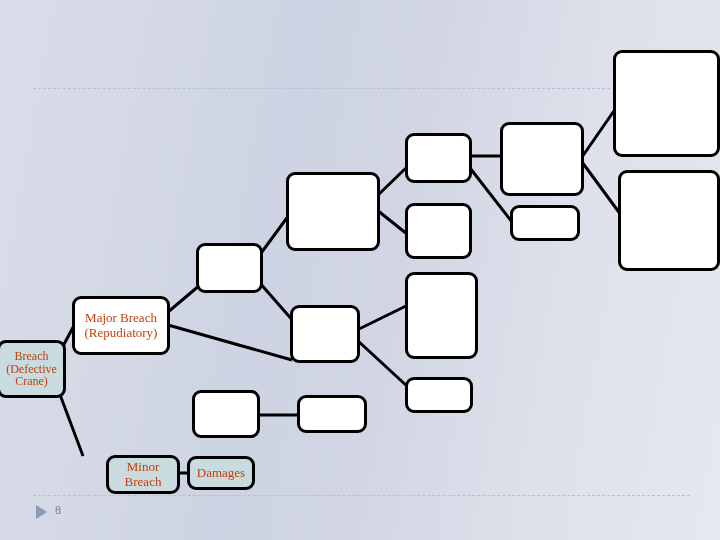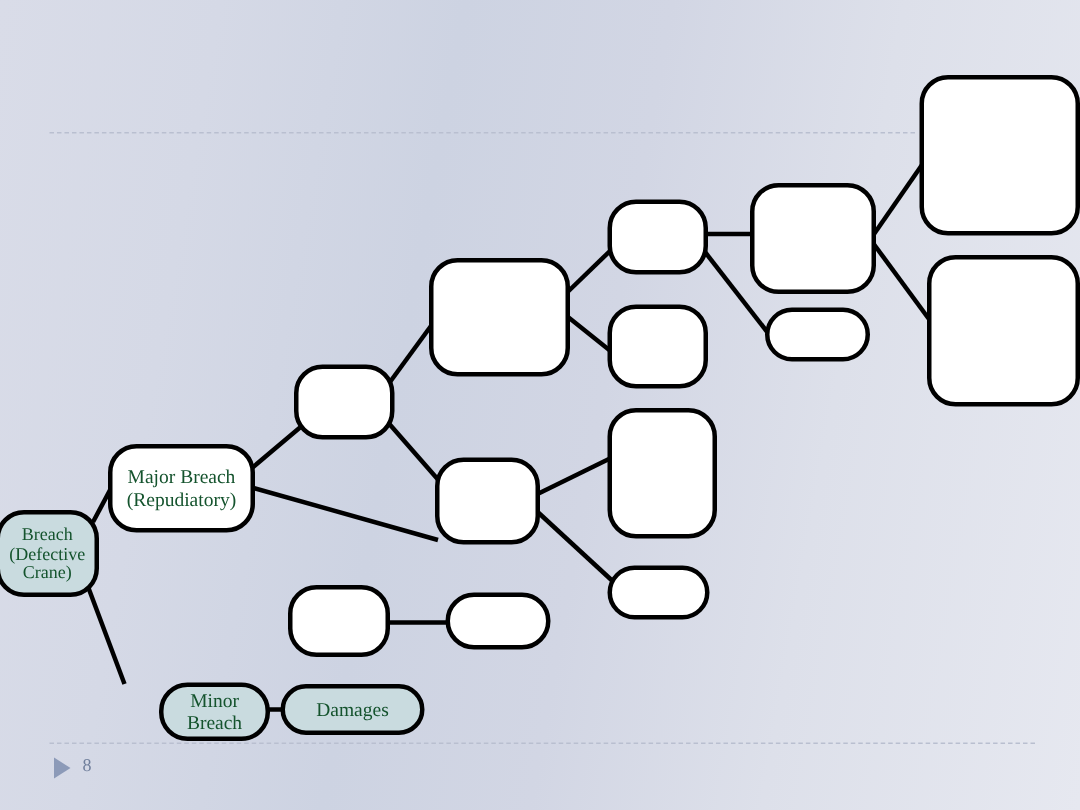--- a/index.html
+++ b/index.html
@@ -27,29 +27,29 @@
   }
   .rule {
     position: absolute;
     height: 0;
     border-top: 1px dashed #b9bfd0;
   }
   .node {
     position: absolute;
     box-sizing: border-box;
     border: 3px solid #000000;
-    border-radius: 19px;
+    border-radius: 9px;
     background: #ffffff;
     display: flex;
     align-items: center;
     justify-content: center;
     text-align: center;
     line-height: 1.08;
     font-size: 13px;
-    color: #14532d;
+    color: #c2410c;
     padding: 0 5px;
   }
   .node.filled {
     background: #c9dbdf;
   }
   .node .lbl {
     display: block;
     width: 100%;
     white-space: pre-line;
   }
@@ -109,21 +109,21 @@
 Crane)</span>
       </div>
       <div class="node" style="left: 72px; top: 296px; width: 98px; height: 59px; font-size: 13px;">
         <span class="lbl">Major Breach
 (Repudiatory)</span>
       </div>
       <div class="node filled" style="left: 74px; top: 455px; width: 74px; height: 39px; font-size: 13px; margin-left: 32px;">
         <span class="lbl">Minor
 Breach</span>
       </div>
-      <div class="node filled" style="left: 187px; top: 456px; width: 96px; height: 34px; font-size: 13px;">
+      <div class="node filled" style="left: 187px; top: 456px; width: 68px; height: 34px; font-size: 13px;">
         <span class="lbl">Damages</span>
       </div>
       <div class="node" style="left: 196px; top: 243px; width: 67px; height: 50px; font-size: 13px;">
         <span class="lbl"></span>
       </div>
       <div class="node" style="left: 286px; top: 172px; width: 94px; height: 79px; font-size: 13px;">
         <span class="lbl"></span>
       </div>
       <div class="node" style="left: 290px; top: 305px; width: 70px; height: 58px; font-size: 13px;">
         <span class="lbl"></span>

